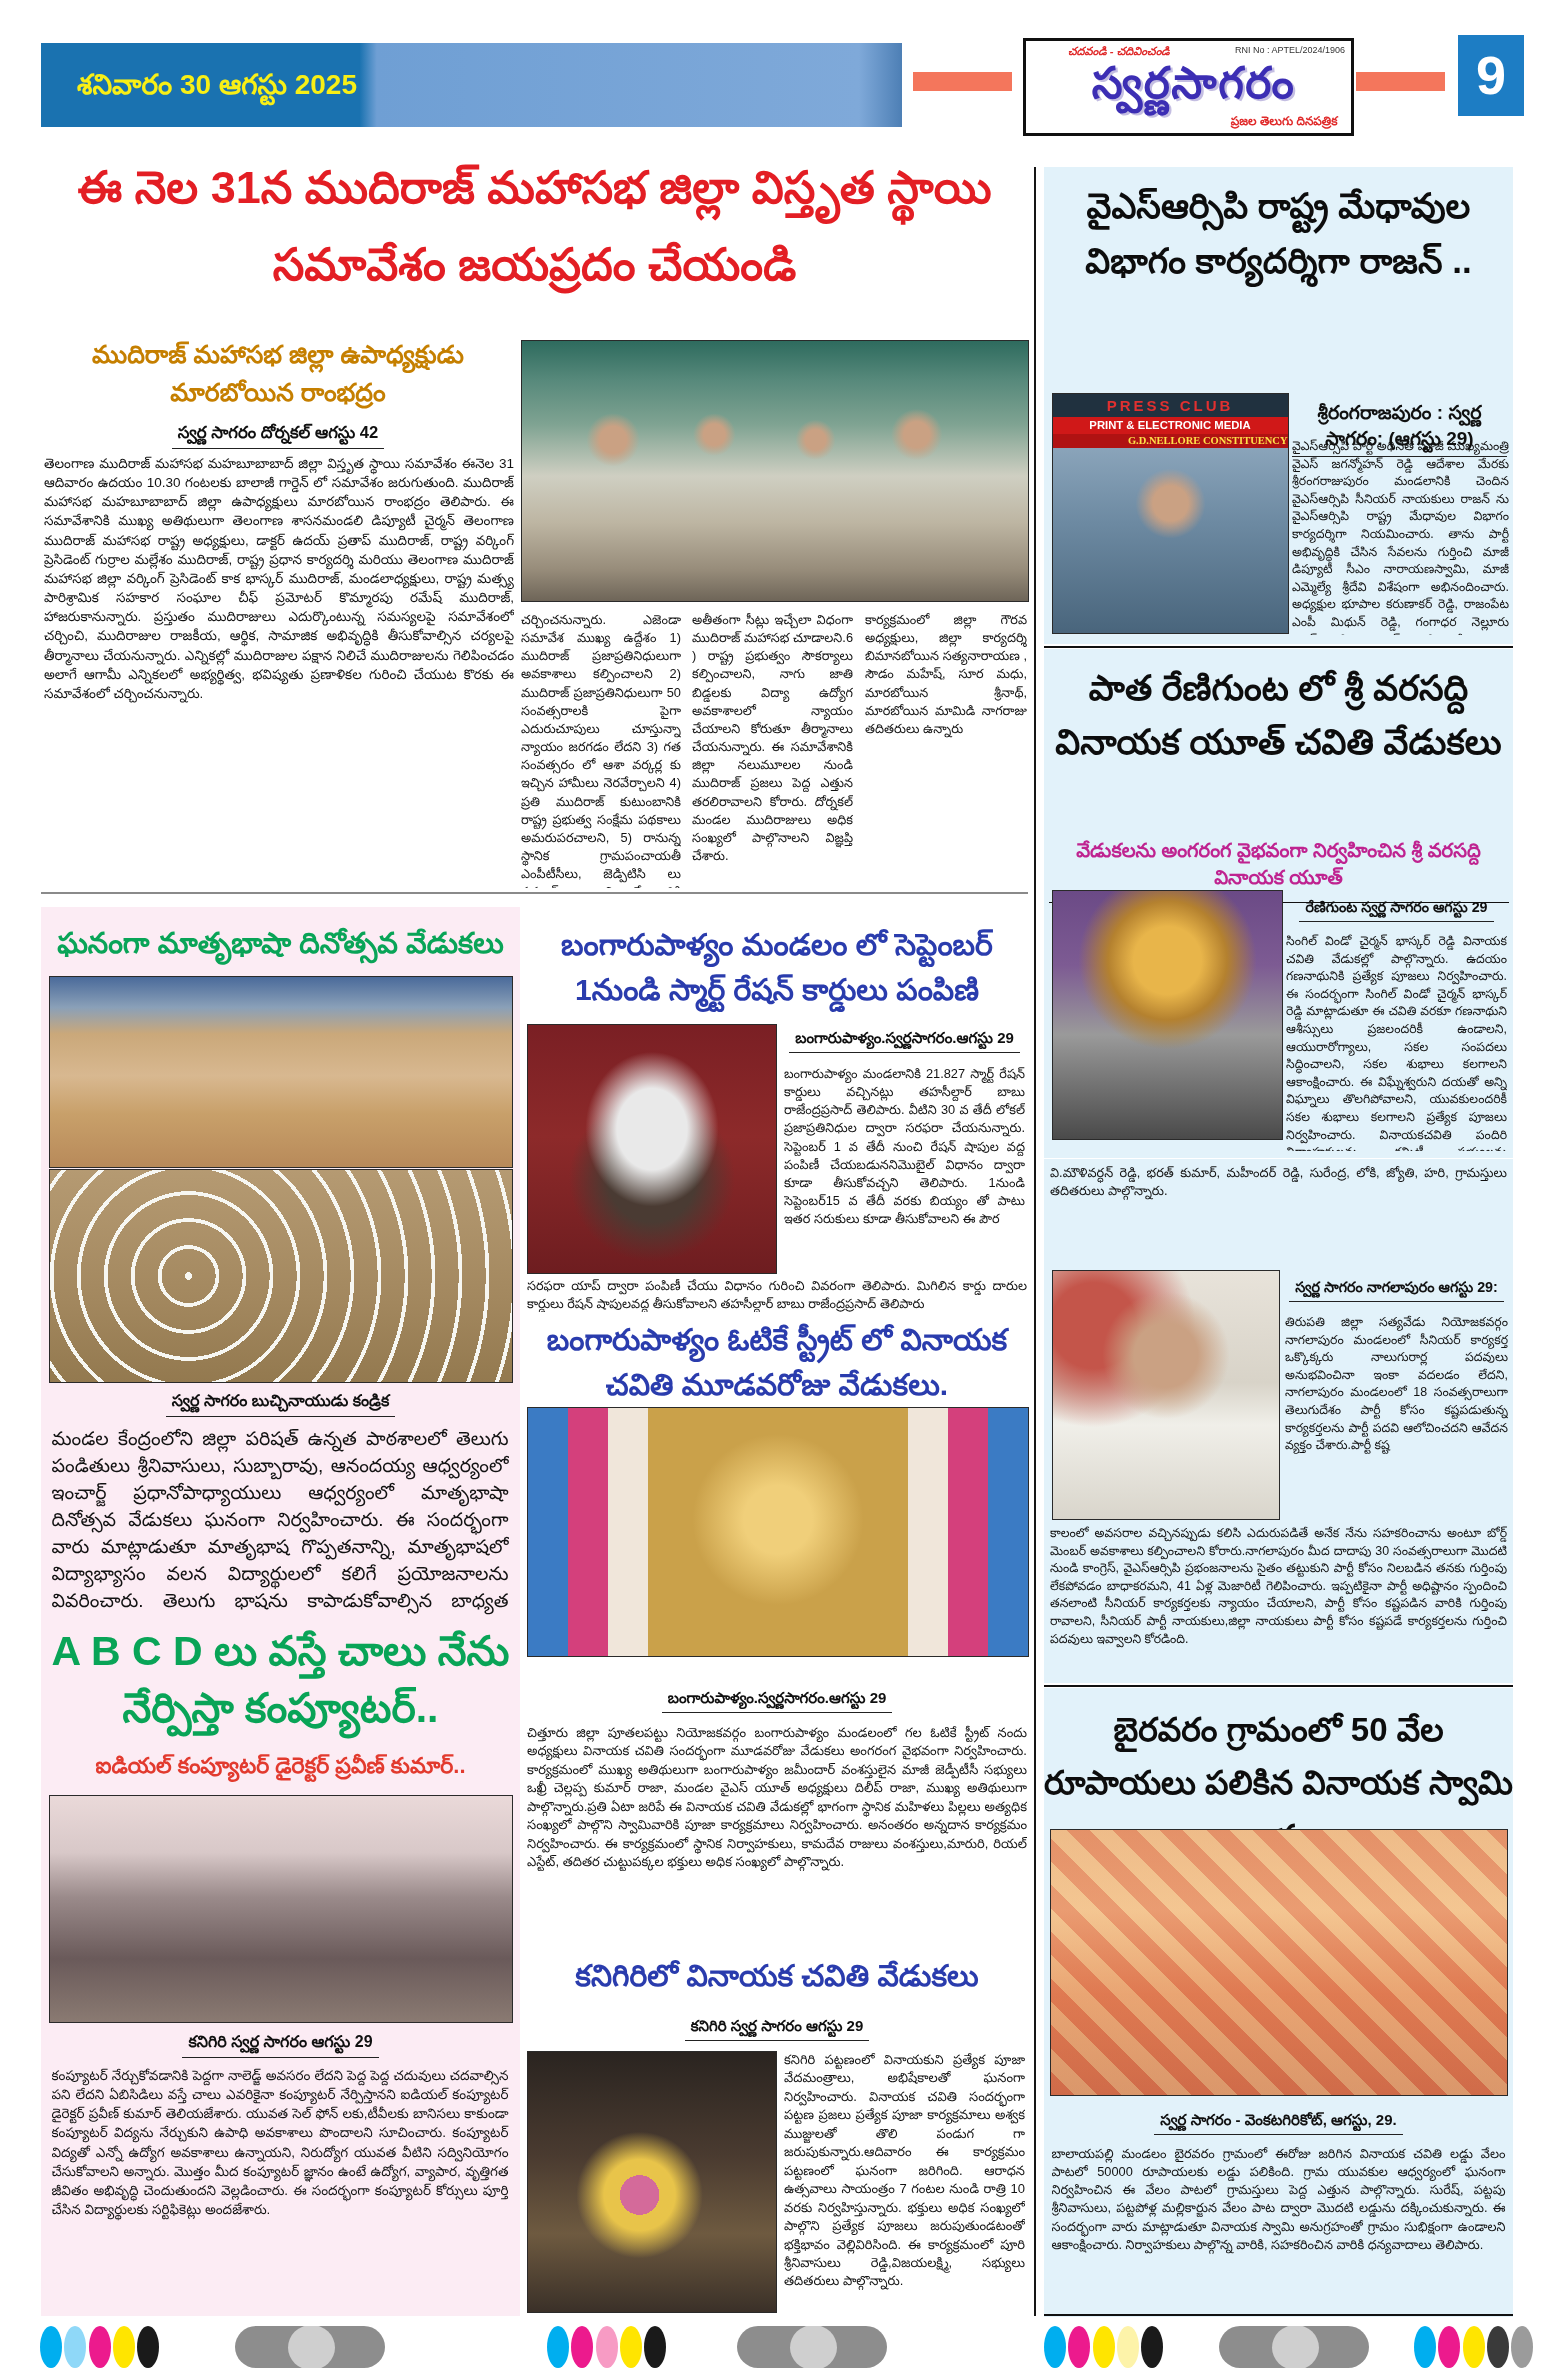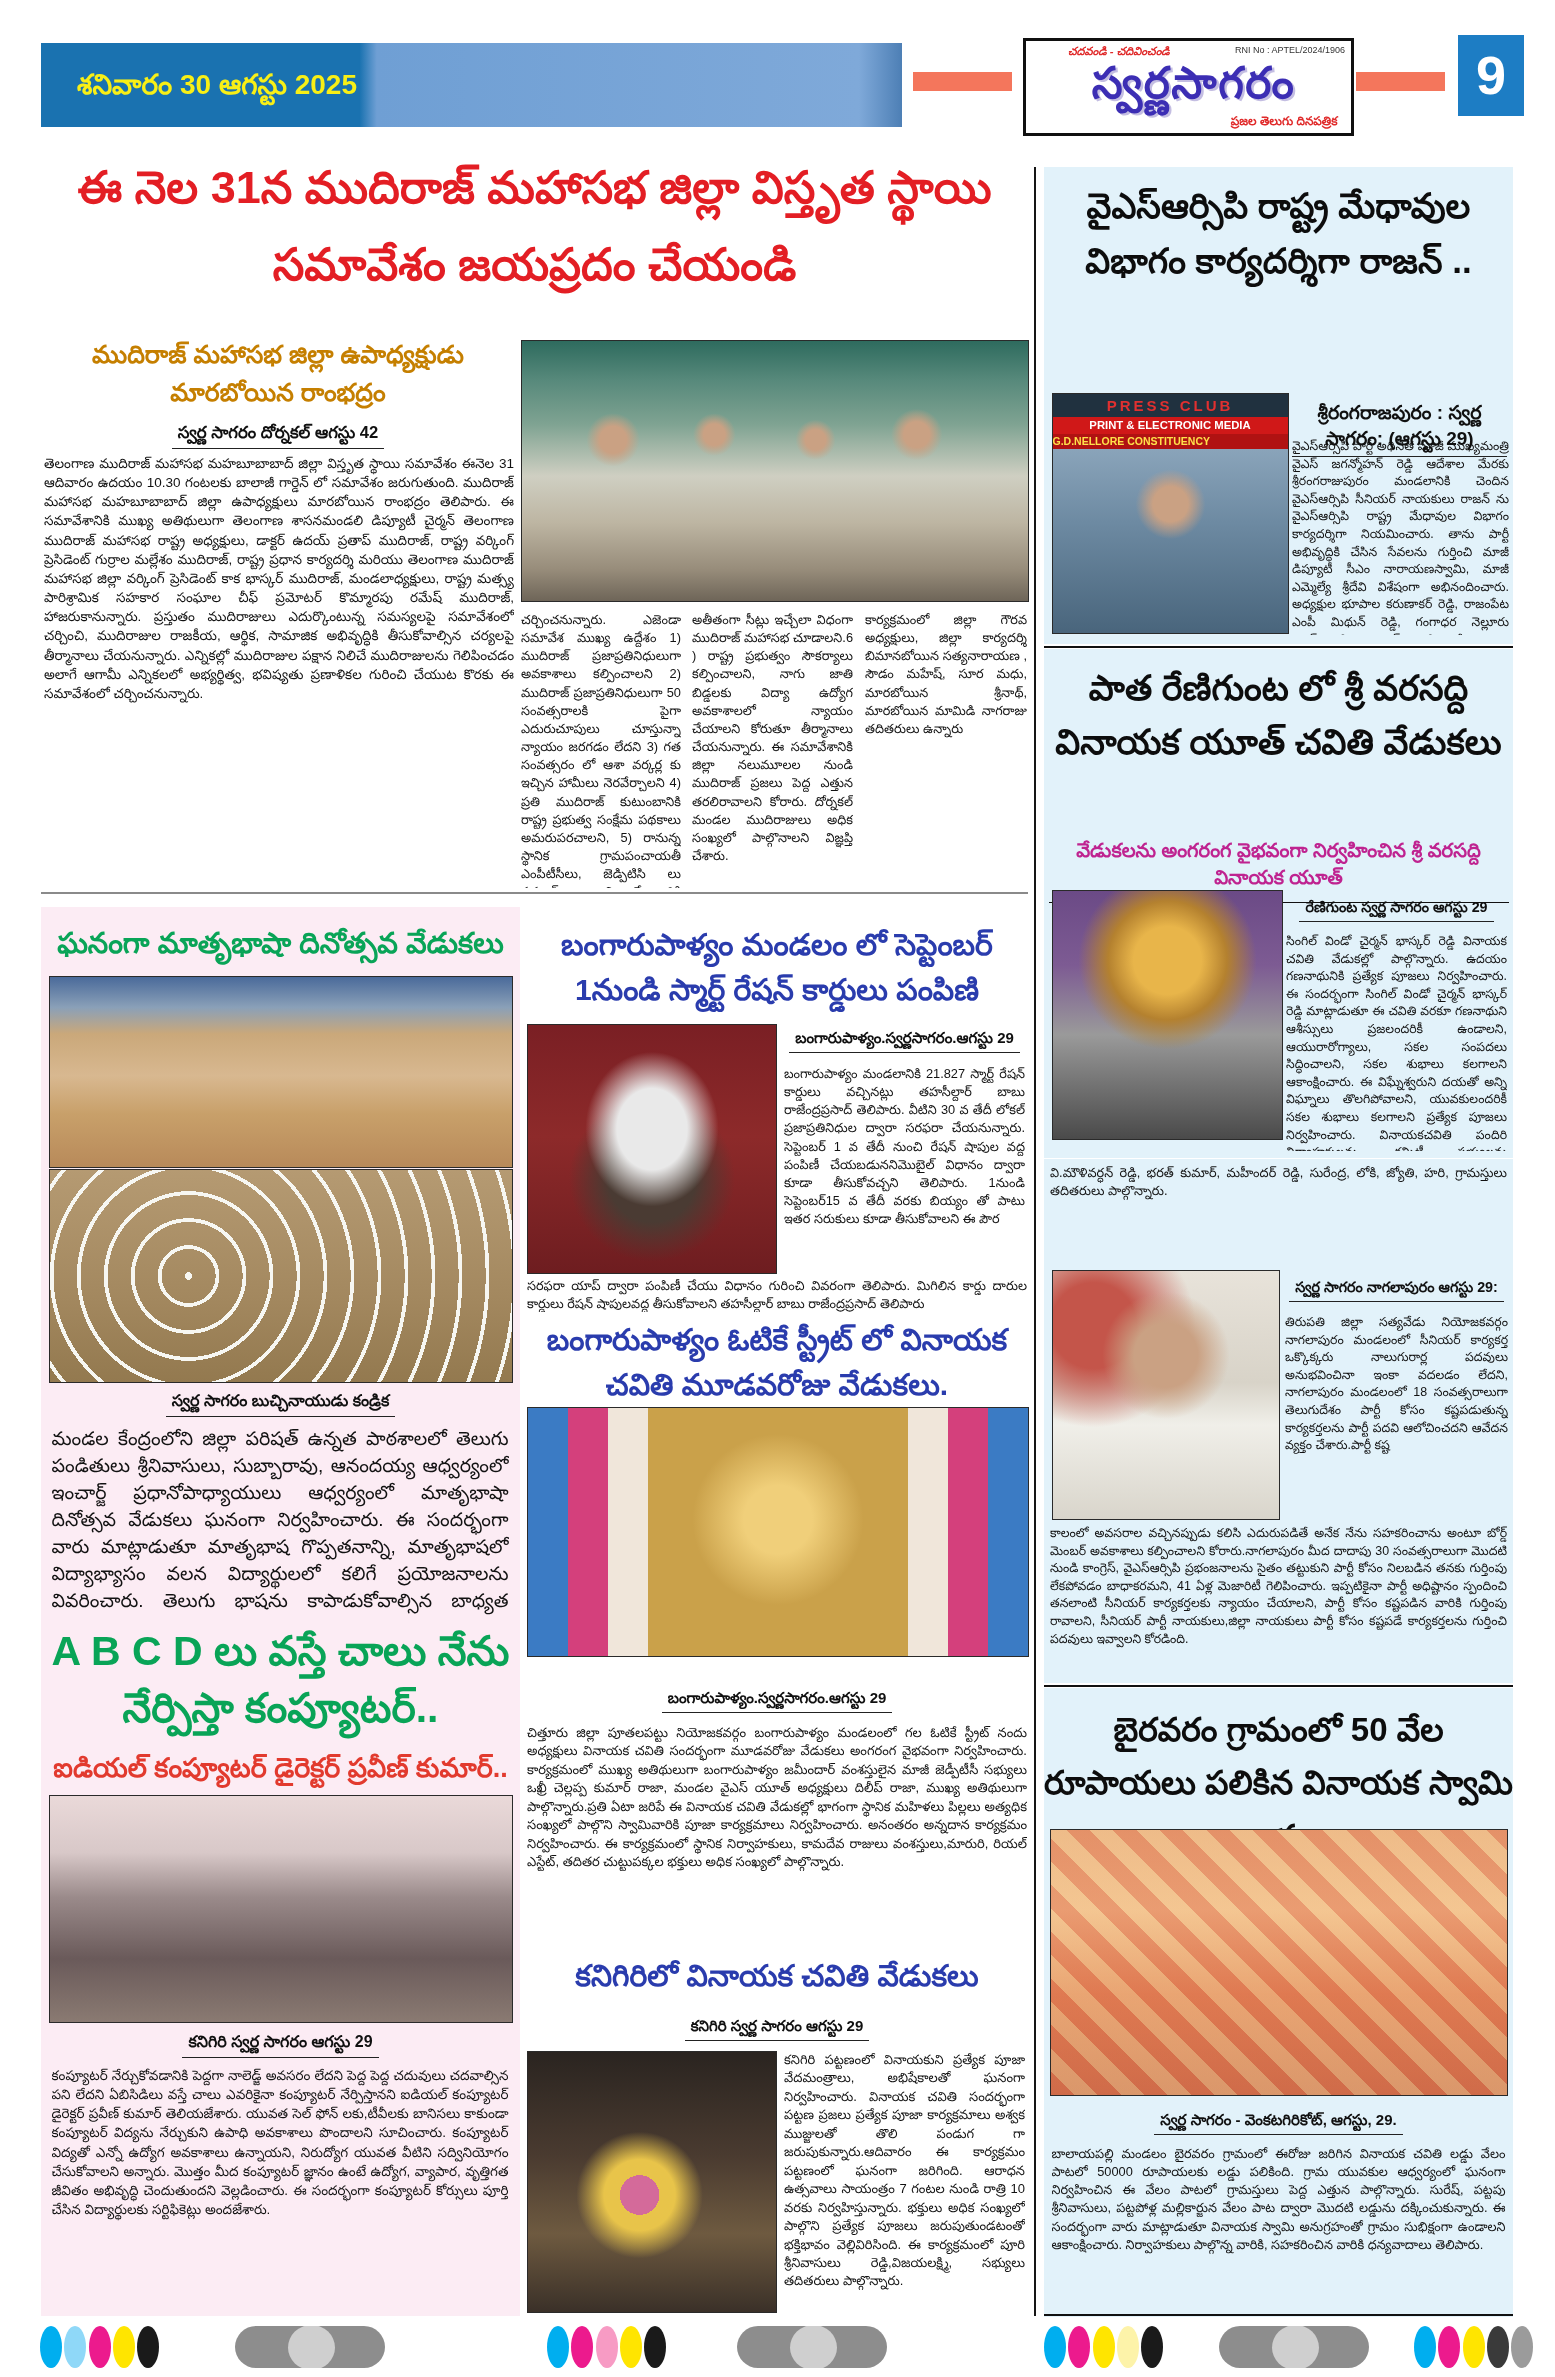--- a/index.html
+++ b/index.html
@@ -46,21 +46,21 @@
   #left-section{left:41px;top:907px;width:479px;height:1409px;background:#fcecf4;}
   #mat-headline{left:0;top:19.6px;width:100%;font-size:29px;color:#09a457;}
   #mat-photo1{left:7.5px;top:69px;width:462px;height:190px;
     background:linear-gradient(180deg,#4a6a9a 0%,#8aa0b8 16%,#caa87a 30%,#d8b890 52%,#c8a06a 72%,#b88a5a 100%);}
   #mat-photo2{left:7.5px;top:262px;width:462px;height:212px;
     background:repeating-radial-gradient(circle at 30% 50%, #f7f7f2 0 3.8px, transparent 3.8px 27px),
                linear-gradient(180deg,#b59a72 0%,#a3885f 60%,#93794f 100%);}
   #mat-dateline{left:0;top:485px;width:100%;font-size:16px;}
   #mat-body{left:10.5px;top:519px;width:457px;height:190px;font-size:19px;}
   #comp-headline{left:0;top:716px;width:100%;font-size:41px;color:#09a457;line-height:1.38;}
-  #comp-subhead{left:0;top:846px;width:100%;font-size:27px;font-weight:bold;color:#e23a2e;text-align:center;}
+  #comp-subhead{left:0;top:846px;width:100%;font-size:22px;font-weight:bold;color:#e23a2e;text-align:center;}
   #comp-photo{left:7.5px;top:888px;width:462px;height:226px;
     background:linear-gradient(180deg,#ead9d9 0%,#d8c8c8 25%,#9a8a8a 45%,#6a5a5a 72%,#8a7a72 100%);}
   #comp-dateline{left:0;top:1126px;width:100%;font-size:16px;}
   #comp-body{left:10.5px;top:1159px;width:457px;height:235px;font-size:13.5px;}
   
   #middle-col{left:527px;top:907px;width:500px;height:1403px;}
   .blue-head{color:#2a3cad;}
   #ration-headline{left:0;top:15px;width:100%;font-size:30px;line-height:1.5;}
   #ration-photo{left:0;top:117px;width:248px;height:248px;
     background:radial-gradient(ellipse at 50% 42%, #e9e9e9 0 20%, transparent 38%),
@@ -83,21 +83,21 @@
   #kan-body{left:257px;top:1144px;width:241px;height:260px;font-size:13px;}
   
   #right-divider{left:1034px;top:167px;width:2.3px;height:2149px;background:#151515;}
   #right-col{left:1044px;top:167px;width:469px;height:2150px;}
   .panel{position:absolute;left:0;width:469px;background:#e2f2fa;}
   #panel-ysrcp{top:0;height:477px;}
   #ysrcp-headline{left:0;top:10.5px;width:100%;font-size:35px;color:#0d0d0d;line-height:1.58;}
   #ysrcp-photo{left:7.5px;top:226px;width:235px;height:239px;background:#5d7c96;display:flex;flex-direction:column;}
   #ysrcp-photo .press-top{background:#20313f;color:#e03030;font-weight:bold;font-size:15px;text-align:center;letter-spacing:3px;padding:3px 0;}
   #ysrcp-photo .press-banner{background:#d01818;color:#ffffff;font-weight:bold;font-size:11.3px;text-align:center;padding:2.3px 0;}
-  #ysrcp-photo .press-banner2{background:#b01212;color:#ffe14a;font-weight:bold;font-size:10.5px;text-align:left;padding:1.5px 0;}
+  #ysrcp-photo .press-banner2{background:#b01212;color:#ffe14a;font-weight:bold;font-size:10.5px;text-align:right;padding:1.5px 0;font-family:Liberation Serif, serif;}
   #ysrcp-photo .press-rest{flex:1;background:
       radial-gradient(circle at 50% 30%, #caa183 0 10%, transparent 20%),
       linear-gradient(180deg,#8aa4ba 0%,#6d8aa2 40%,#49657c 100%);}
   #ysrcp-dateline{left:248px;top:235px;width:215px;font-size:19px;}
   #ysrcp-body{left:248px;top:271px;width:217px;height:197px;font-size:12.4px;}
   .hline{position:absolute;left:0;width:469px;height:2.3px;background:#111;}
   #panel-renig{top:482px;height:509px;}
   #renig-headline{left:0;top:12px;width:100%;font-size:35px;color:#0d0d0d;line-height:1.55;}
   #renig-subhead{left:4.5px;top:190px;width:460px;font-size:19.6px;font-weight:bold;color:#bf2390;text-align:center;
       border-bottom:1.5px solid #111;padding-bottom:9px;}

